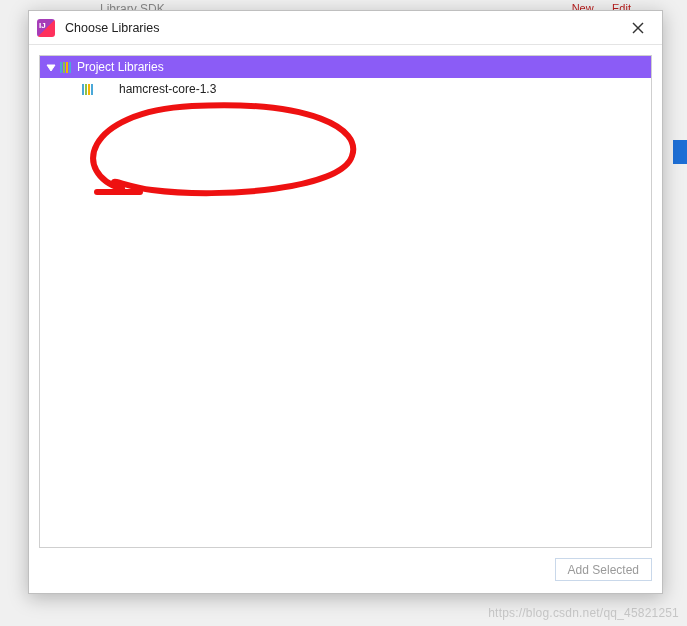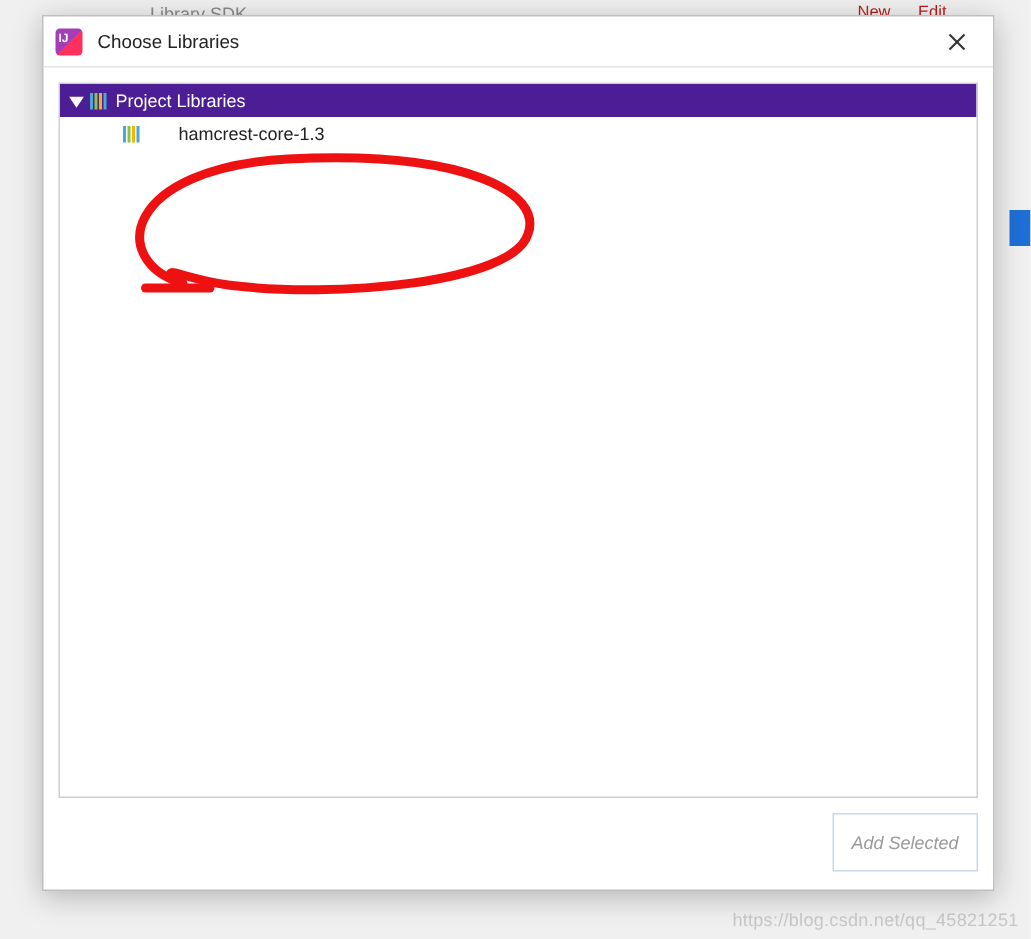--- a/index.html
+++ b/index.html
@@ -54,42 +54,41 @@
       overflow:auto;
       position:relative;
     }
     .tree-row {
       height: 22px;
       display:flex;align-items:center;
       padding-left: 6px;
       font-size:12px;
     }
     .tree-row.selected {
-      background:#4c1d95;
+      background:#8b5cf6;
       color:#fff;
     }
     .chev { width:10px;height:10px;margin-right:4px; }
     .chev svg{stroke:currentColor;fill:currentColor;}
     .lib-icon{display:inline-flex;gap:1px;margin-right:6px;}
     .lib-icon span{width:2px;height:11px;}
     .lib-icon .b1{background:#4aa8d8;}
     .lib-icon .b2{background:#8bc34a;}
     .lib-icon .b3{background:#f5b400;}
     .lib-icon .b4{background:#4aa8d8;}
     .tree-child{ padding-left:42px; color:#222;gap:20px;}
     .buttons {
       padding: 10px 10px 12px 10px;
       display:flex;justify-content:flex-end;gap:8px;
     }
     .btn {
-      min-width:96px;height:39px;
+      min-width:96px;height:23px;
       border:1px solid #adadad;background:#f5f5f5;
       font-size:12px;color:#222;cursor:pointer;
       padding:0 12px;
-      font-style:italic;
     }
     .btn.disabled{color:#9a9a9a;border-color:#c9d8ea;background:#fff;cursor:default;}
     .annotation{
       position:absolute;
       left:22px; top:38px;
       width:310px;height:110px;
       pointer-events:none;
       z-index:50;
     }
     .watermark{

